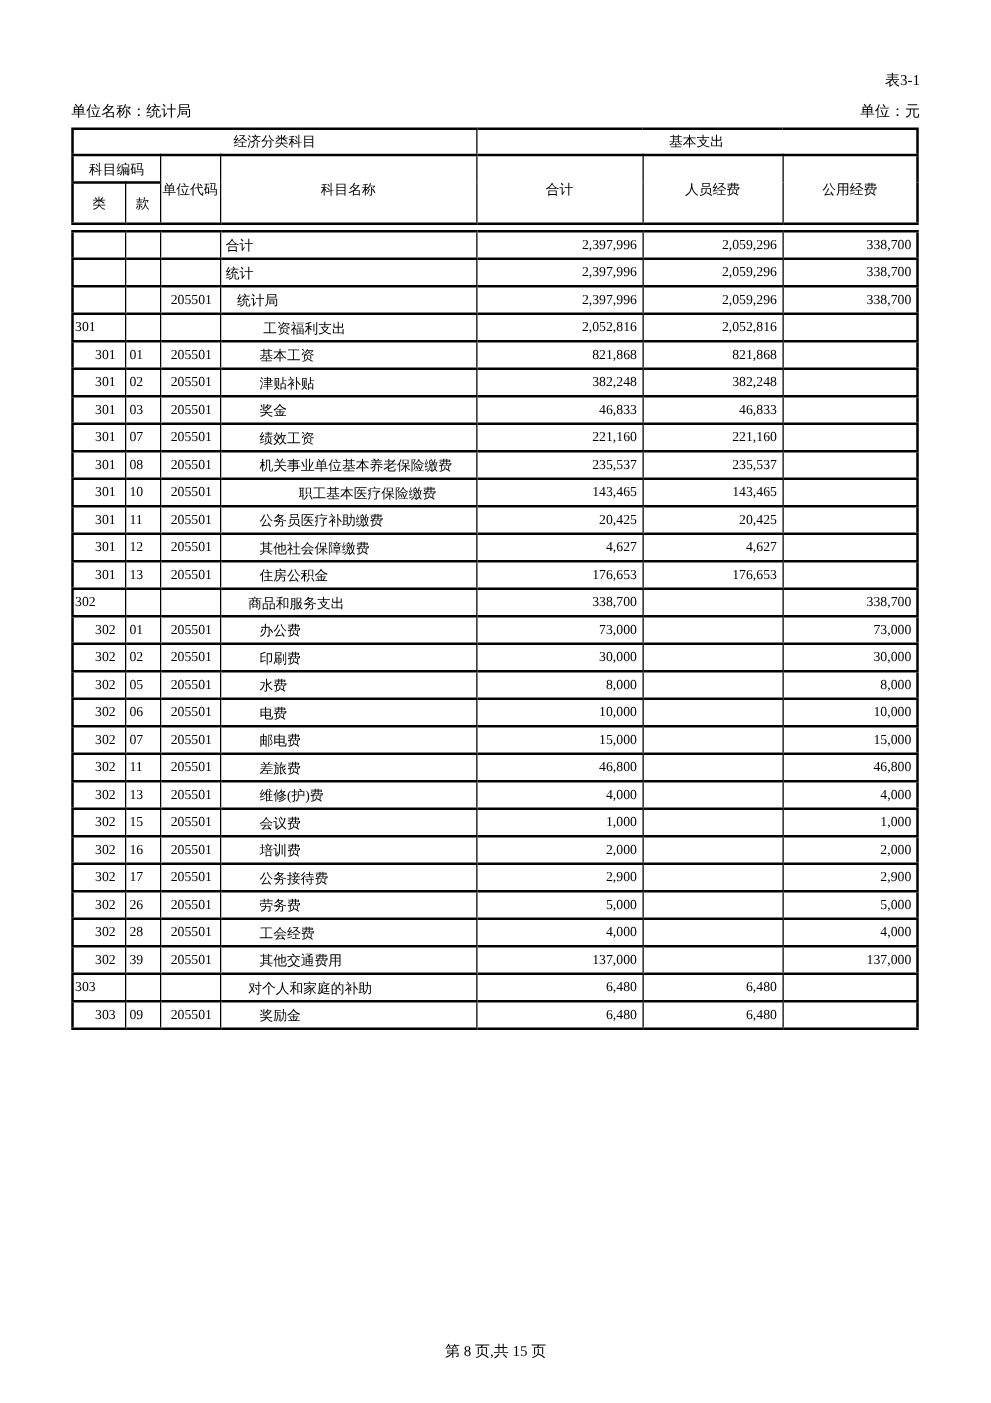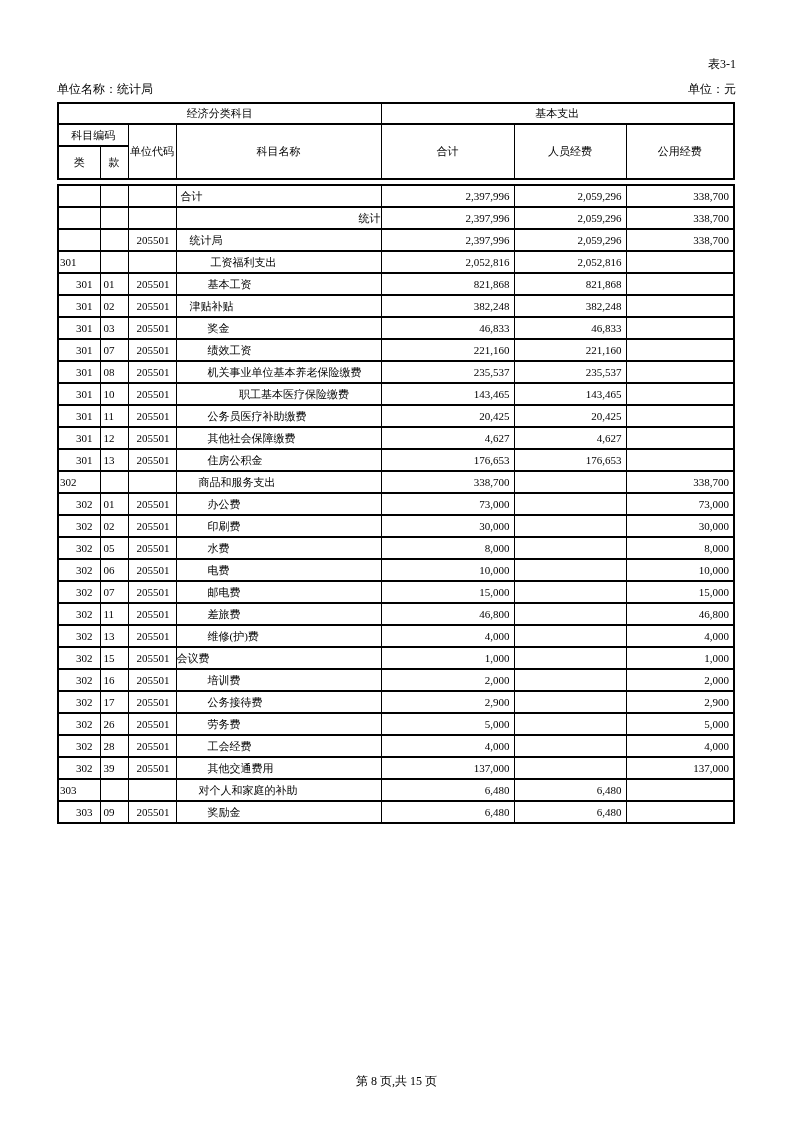--- a/index.html
+++ b/index.html
@@ -130,21 +130,21 @@
           <td class="c-code"></td>
           <td class="c-name" style="padding-left: 4px;">合计</td>
           <td class="c-num">2,397,996</td>
           <td class="c-num">2,059,296</td>
           <td class="c-num">338,700</td>
         </tr>
         <tr>
           <td class="c-lei"></td>
           <td class="c-kuan"></td>
           <td class="c-code"></td>
-          <td class="c-name" style="padding-left: 4px; text-align: right;">统计</td>
+          <td class="c-name" style="padding-left: 4px;">统计</td>
           <td class="c-num">2,397,996</td>
           <td class="c-num">2,059,296</td>
           <td class="c-num">338,700</td>
         </tr>
         <tr>
           <td class="c-lei"></td>
           <td class="c-kuan"></td>
           <td class="c-code">205501</td>
           <td class="c-name" style="padding-left: 13px;">统计局</td>
           <td class="c-num">2,397,996</td>
@@ -166,21 +166,21 @@
           <td class="c-code">205501</td>
           <td class="c-name" style="padding-left: 31px;">基本工资</td>
           <td class="c-num">821,868</td>
           <td class="c-num">821,868</td>
           <td class="c-num"></td>
         </tr>
         <tr>
           <td class="c-lei">301</td>
           <td class="c-kuan">02</td>
           <td class="c-code">205501</td>
-          <td class="c-name" style="padding-left: 13px; font-family: Liberation Serif, serif;">津贴补贴</td>
+          <td class="c-name" style="padding-left: 31px; font-family: Liberation Serif, serif;">津贴补贴</td>
           <td class="c-num">382,248</td>
           <td class="c-num">382,248</td>
           <td class="c-num"></td>
         </tr>
         <tr>
           <td class="c-lei">301</td>
           <td class="c-kuan">03</td>
           <td class="c-code">205501</td>
           <td class="c-name" style="padding-left: 31px;">奖金</td>
           <td class="c-num">46,833</td>
@@ -310,21 +310,21 @@
           <td class="c-code">205501</td>
           <td class="c-name" style="padding-left: 31px;">维修(护)费</td>
           <td class="c-num">4,000</td>
           <td class="c-num"></td>
           <td class="c-num">4,000</td>
         </tr>
         <tr>
           <td class="c-lei">302</td>
           <td class="c-kuan">15</td>
           <td class="c-code">205501</td>
-          <td class="c-name" style="">会议费</td>
+          <td class="c-name" style="padding-left: 31px;">会议费</td>
           <td class="c-num">1,000</td>
           <td class="c-num"></td>
           <td class="c-num">1,000</td>
         </tr>
         <tr>
           <td class="c-lei">302</td>
           <td class="c-kuan">16</td>
           <td class="c-code">205501</td>
           <td class="c-name" style="padding-left: 31px;">培训费</td>
           <td class="c-num">2,000</td>

